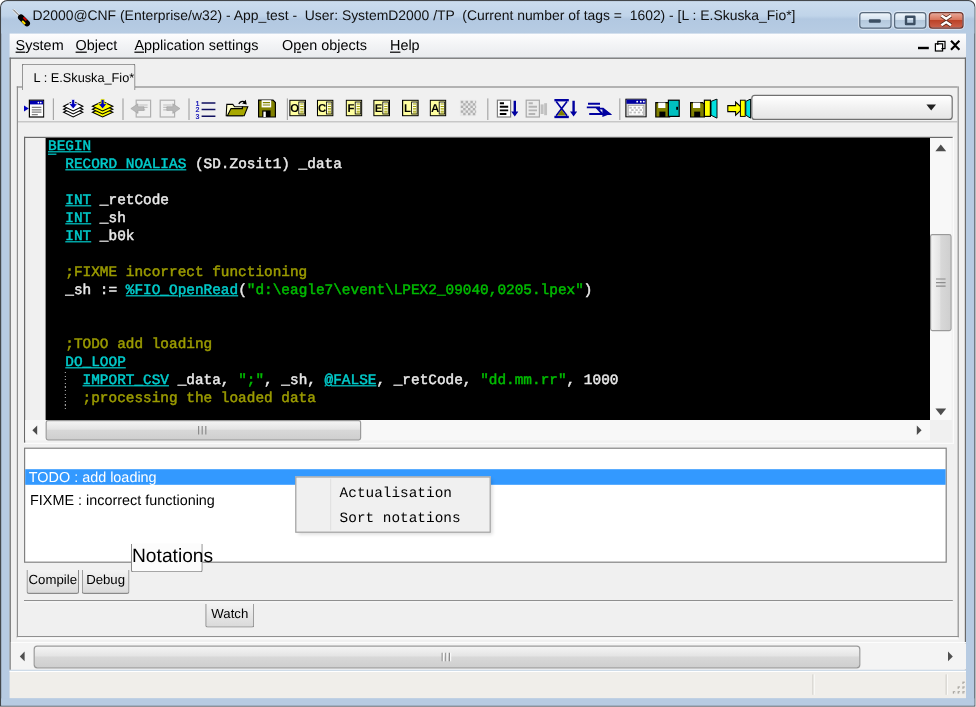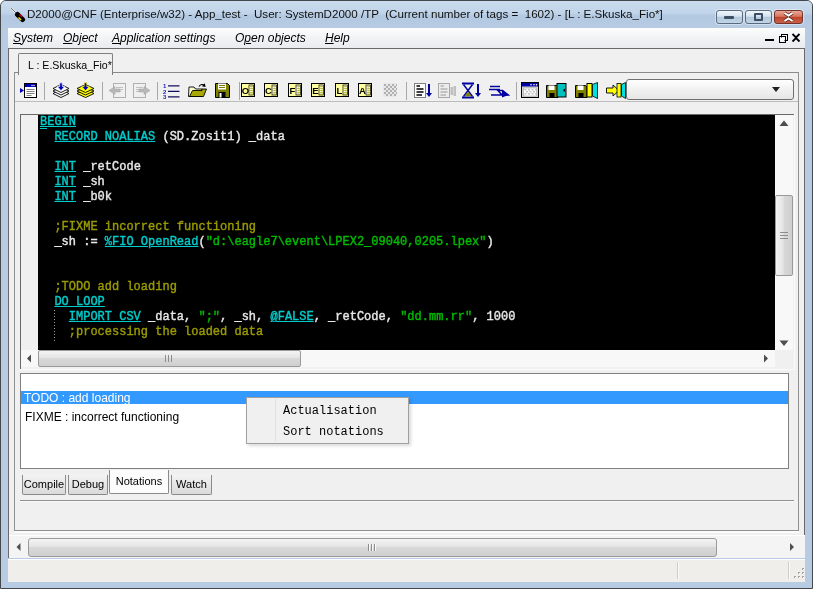--- a/index.html
+++ b/index.html
@@ -14,21 +14,21 @@
   border-radius:5px 5px 0 0; }
 #titletext { position:absolute; left:27px; top:7px; font-size:11.6px; color:#101010; white-space:pre; }
 
 .capbtn { position:absolute; top:10px; height:14px; border-radius:3px; border:1px solid #5a6b7d; box-shadow:0 0 0 1px rgba(255,255,255,0.4); }
 #btnmin { left:716px; width:27px; background:linear-gradient(to bottom,#f0f6fb 0%,#d4e2ef 45%,#b4c8dc 50%,#c1d5e8 100%); }
 #btnmax { left:745px; width:27px; background:linear-gradient(to bottom,#f0f6fb 0%,#d4e2ef 45%,#b4c8dc 50%,#c1d5e8 100%); }
 #btncls { left:774px; width:29px; background:linear-gradient(to bottom,#e9a797 0%,#d8765d 45%,#bc4227 50%,#ca614b 100%); border-color:#73352a; }
 
 #menubar { position:absolute; left:8px; top:28px; width:797px; height:20px;
   background:linear-gradient(to bottom,#fdfdfe 0%,#f2f3f5 50%,#e9ebee 100%); }
-.mitem { position:absolute; top:3px; font-size:12px; color:#000;font-style:italic; }
+.mitem { position:absolute; top:3px; font-size:12px; color:#000; }
 
 #mdi { position:absolute; left:8px; top:48px; width:797px; height:510px; background:#f0f0f0;
   border-top:1px solid #696969; border-left:1px solid #696969; border-right:1px solid #696969; }
 
 .vline { position:absolute; width:1px; background:#909090; }
 .hline { position:absolute; height:1px; background:#909090; }
 
 #toptab { position:absolute; left:18px; top:53px; width:95px; height:22px; background:#f0f0f0;
   border:1px solid #7f7f7f; border-bottom:none; border-radius:2px 2px 0 0; z-index:3; }
 #toptab span { position:absolute; left:9px; top:5px; font-size:10.6px; color:#000; white-space:nowrap; }
@@ -54,22 +54,22 @@
 #lbsel { position:absolute; left:0px; top:17px; width:767px; height:13px; background:#3399ff; }
 #lbsel span { position:absolute; left:3px; top:0px; font-size:12px; color:#fff; }
 
 #ctx { position:absolute; left:246px; top:397px; width:163px; height:47px; background:#f0f0f0;
   border:1px solid #a0a0a0; box-shadow:2px 2px 3px rgba(0,0,0,0.15); z-index:9;font-family:Liberation Mono, monospace; }
 #ctx .gut { position:absolute; left:28px; top:1px; width:1px; height:43px; background:#e2e2e2; }
 #ctx .mi { position:absolute; left:36px; font-size:12px; color:#000; }
 
 .btab { position:absolute; top:475px; height:20px; background:linear-gradient(to bottom,#f3f3f3,#dadada);
   border:1px solid #8a8a8a; border-top:none; border-radius:0 0 2px 2px; font-size:11px; color:#000; text-align:center; }
-#btabact { position:absolute; left:109px; top:470px; width:60px; height:24px; background:#fcfcfc;
-  border:1px solid #8a8a8a; border-top:none; border-radius:0 0 2px 2px; font-size:11px; color:#000; text-align:center; z-index:2; }
+#btabact { position:absolute; left:109px; top:453px; width:60px; height:24px; background:#fcfcfc;
+  border:1px solid #8a8a8a; border-top:none; border-radius:0 0 2px 2px; font-size:16px; color:#000; text-align:right; z-index:2; }
 
 #status { position:absolute; left:8px; top:559px; width:797px; height:23px; background:#f0eeea; border-top:1px solid #fff; }
 
 #botborder { position:absolute; left:1px; top:582px; width:811px; height:6px; background:#b7cbe2; }
 </style>
 </head>
 <body>
 <div id="win"></div>
 <div id="title"></div>
 <div id="titletext">D2000@CNF (Enterprise/w32) - App_test -  User: SystemD2000 /TP  (Current number of tags =  1602) - [L : E.Skuska_Fio*]</div>
@@ -360,21 +360,21 @@
 <div id="listbox">
   <div id="lbrow1">FIXME : incorrect functioning</div>
   <div id="lbsel">
       <span>TODO : add loading</span>
     </div>
 </div>
 
 <div class="btab" style="left:22px;width:44px;line-height:18px;">Compile</div>
 <div class="btab" style="left:68px;width:40px;line-height:18px;">Debug</div>
 <div id="btabact" style="line-height:22px;">Notations</div>
-<div class="btab" style="left:171px;width:41px;line-height:18px;">Watch</div>
+<div class="btab" style="left:171px;width:41px;line-height:18px;margin-top:28px;">Watch</div>
 
 <div class="hline" style="left:20px;top:500px;width:774px;background:#8f8f8f;"></div>
 <div class="abs" style="left:20px;top:501px;width:774px;height:1px;background:#fafafa;"></div>
 
 <div id="ctx">
   <div class="gut"></div>
   <span class="mi" style="top:6px;">Actualisation</span>
   <span class="mi" style="top:27px;">Sort notations</span>
 </div>
 

